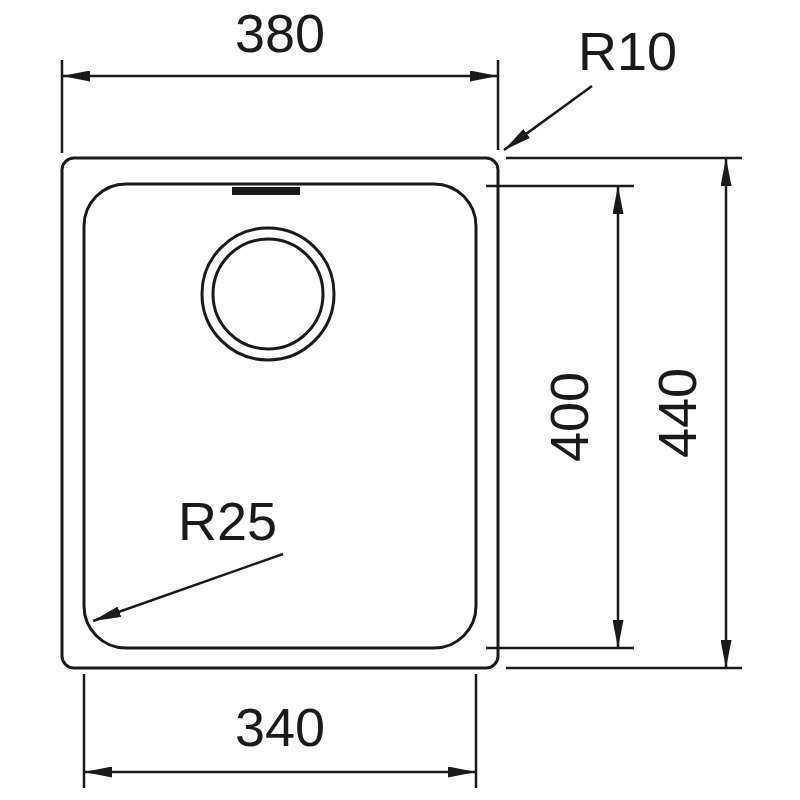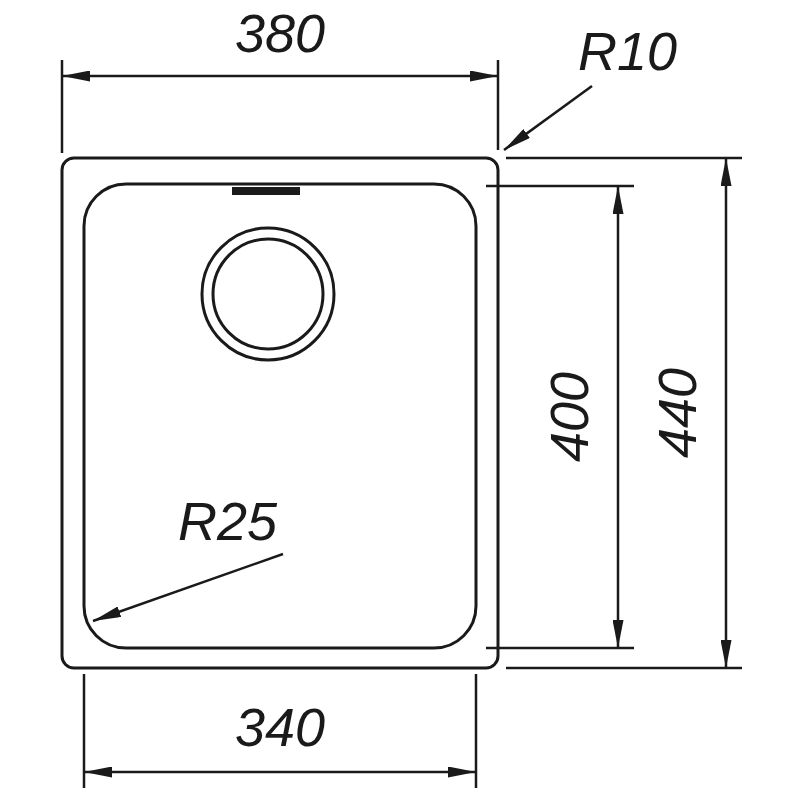--- a/index.html
+++ b/index.html
@@ -6,21 +6,20 @@
     margin: 0;
     padding: 0;
     background: #ffffff;
   }
   .drawing {
     width: 800px;
     height: 800px;
     background: #ffffff;
     position: relative;
     overflow: hidden;
-    font-style: italic;
   }
   .drawing svg {
     display: block;
     width: 100%;
     height: 100%;
   }
   .drawing text {
     font-family: "Liberation Sans", sans-serif;
     font-size: 54px;
     fill: #1a1a1a;

